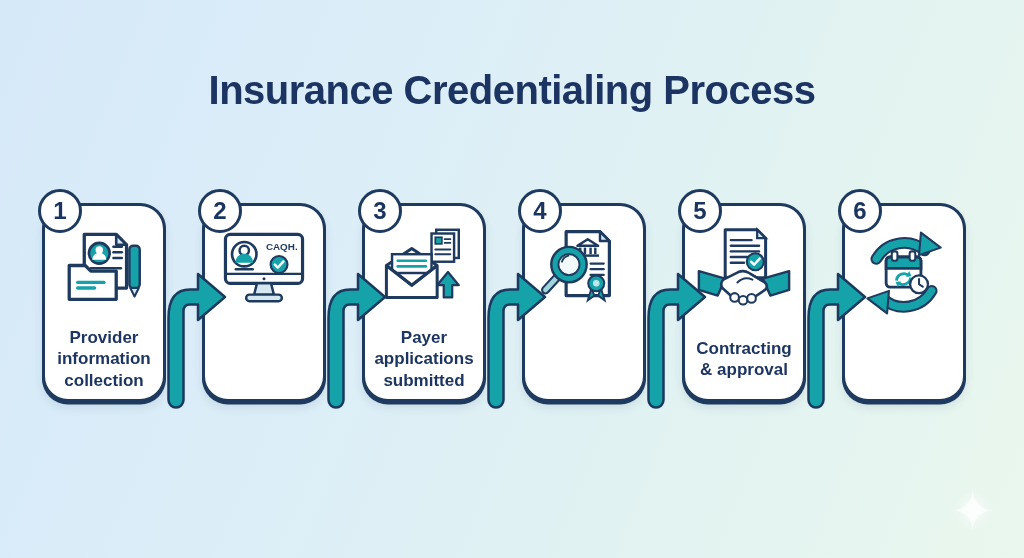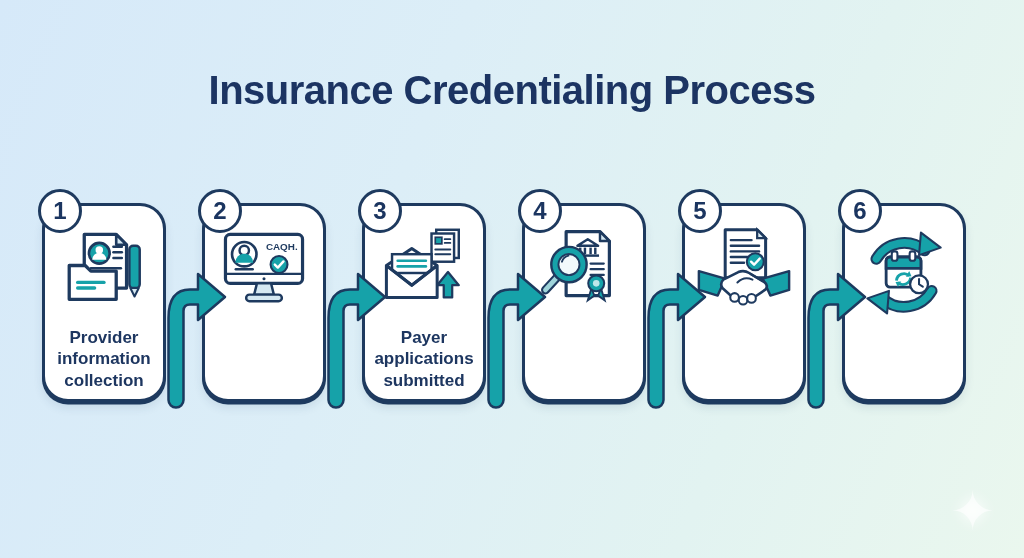--- a/index.html
+++ b/index.html
@@ -194,20 +194,22 @@
         <path d="M28 57 L44 49 Q50 46.5 55.5 50 L72 60 Q76 63 73 67.5 L62 75 Q49 84 37 75 L27 66 Q24 61 28 57 Z" fill="#fff" stroke="#1e3a5f" stroke-width="2.8" stroke-linejoin="round"></path>
         <path d="M69 58 L57 51" stroke="#1e3a5f" stroke-width="2.4" stroke-linecap="round"></path>
         <g fill="#fff" stroke="#1e3a5f" stroke-width="2.2">
           <circle cx="40" cy="76" r="4.6"></circle>
             <circle cx="49" cy="79" r="4.6"></circle>
             <circle cx="58" cy="77" r="4.6"></circle>
         </g>
         <path d="M43 60 q7 -7 16 -3" fill="none" stroke="#1e3a5f" stroke-width="2.2" stroke-linecap="round"></path>
       </svg>
     </div>
+    <div class="label">Contracting
+&amp; approval</div>
   </section>
 
   <section class="card" style="left:842px">
     <div class="badge">
       <span>6</span>
     </div>
     <div class="icon-wrap">
       <svg viewBox="0 0 100 100">
         <g fill="none" stroke-linecap="round">
           <path d="M20.6 35 A34 34 0 0 1 71.9 26" stroke="#1e3a5f" stroke-width="12.5"></path>

